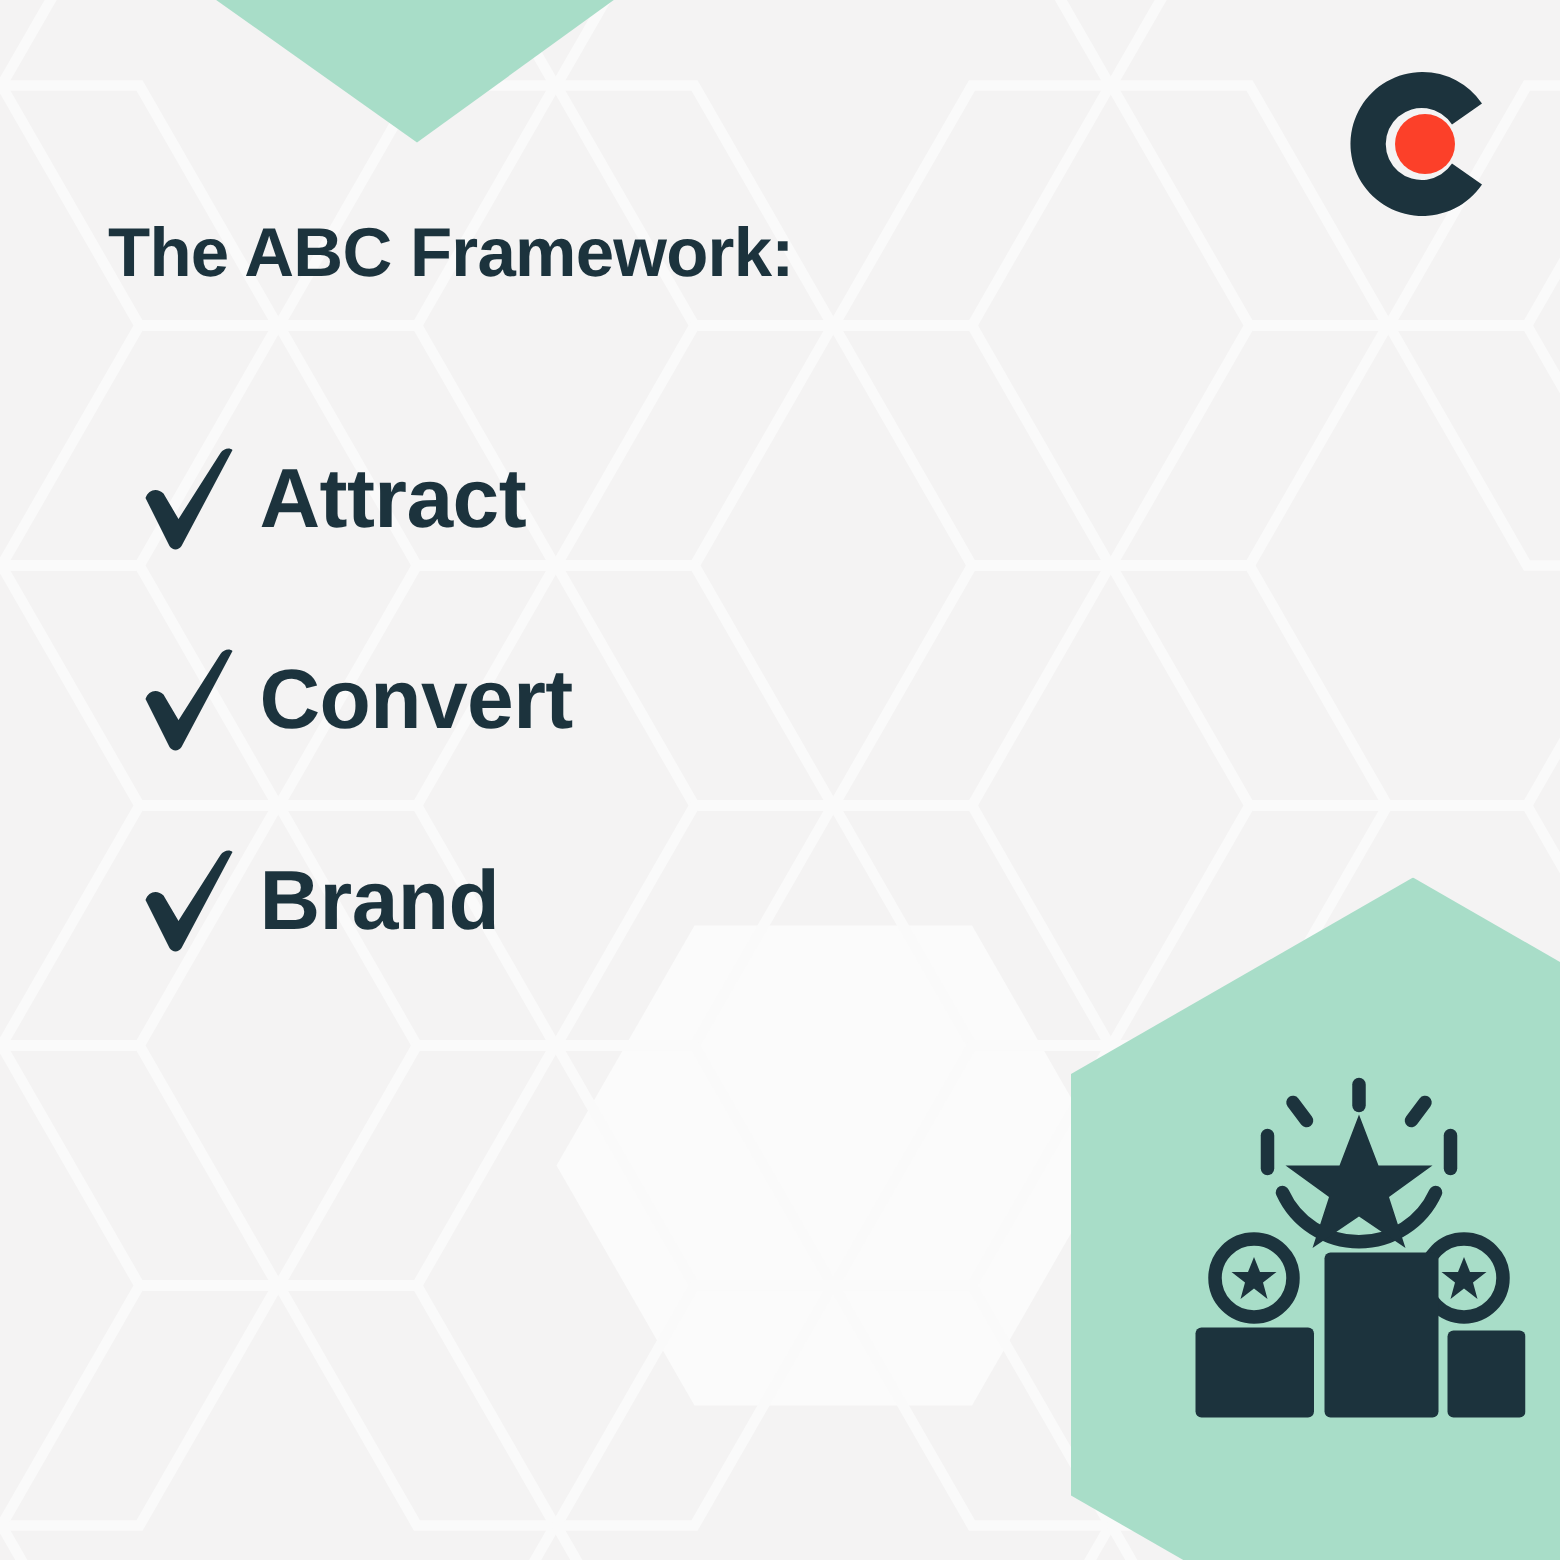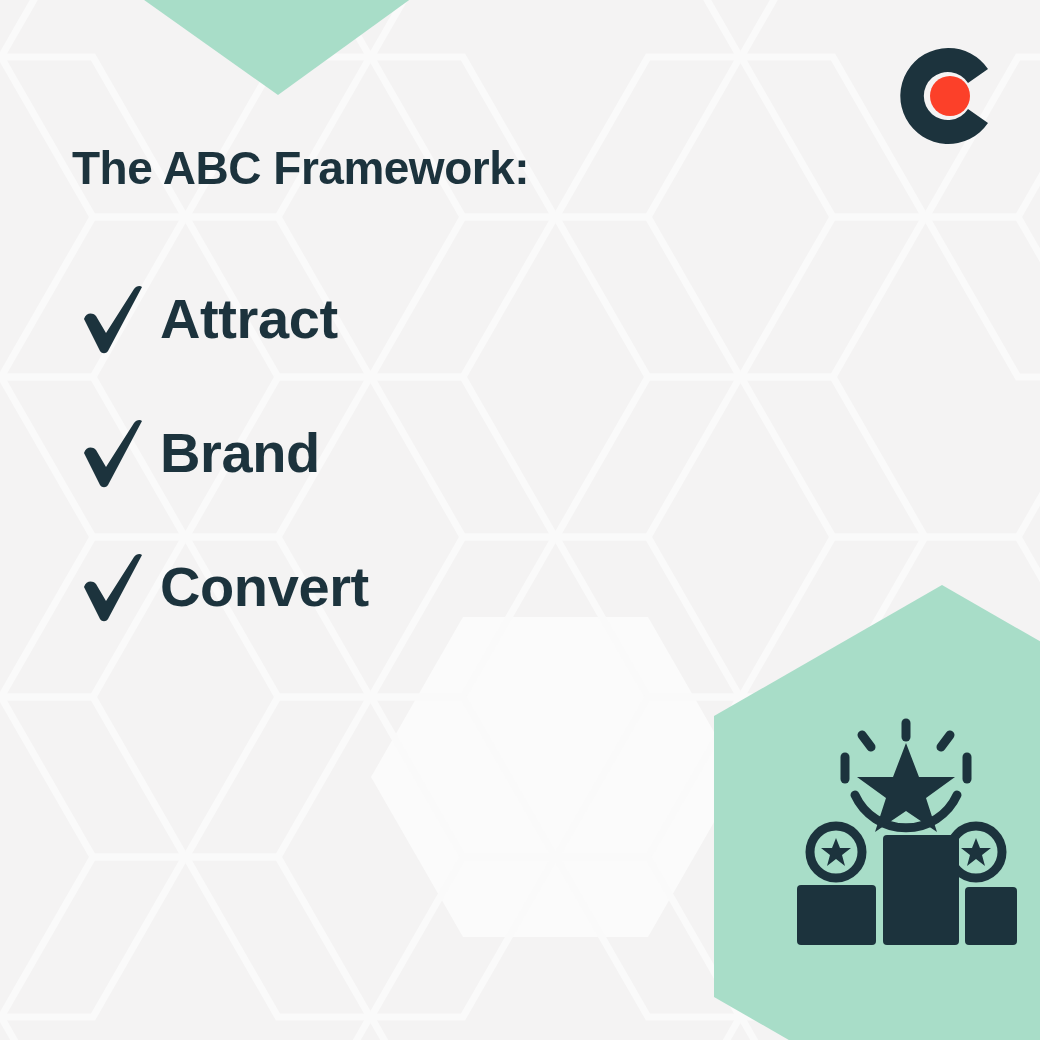--- a/index.html
+++ b/index.html
@@ -47,21 +47,21 @@
     color: #1c333d;
     line-height: 1.05;
     white-space: nowrap;
   }
 
   
   .checklist {
     position: absolute;
     left: 76px;
     top: 272px;
-    margin: 4px;
+    margin: 17px;
     padding: 0;
     list-style: none;
   }
   .check-item {
     display: flex;
     align-items: center;
     height: 86px;
     margin-bottom: 48px;
   }
   .check-item:last-child { margin-bottom: 0; }
@@ -164,28 +164,28 @@
       <svg class="check-icon" viewBox="0 0 66 72" aria-hidden="true">
         <path d="M4 36 C6 30 12 29 16 33 L26 50 L54 6 C56 3 60 2 62 4 L28 68 C26 71 22 71 20 68 Z" fill="#1c333d"></path>
       </svg>
       <span class="check-label">Attract</span>
     </li>
 
     <li class="check-item">
       <svg class="check-icon" viewBox="0 0 66 72" aria-hidden="true">
         <path d="M4 36 C6 30 12 29 16 33 L26 50 L54 6 C56 3 60 2 62 4 L28 68 C26 71 22 71 20 68 Z" fill="#1c333d"></path>
       </svg>
-      <span class="check-label">Brand</span>
+      <span class="check-label">Convert</span>
     </li>
 
     <li class="check-item">
       <svg class="check-icon" viewBox="0 0 66 72" aria-hidden="true">
         <path d="M4 36 C6 30 12 29 16 33 L26 50 L54 6 C56 3 60 2 62 4 L28 68 C26 71 22 71 20 68 Z" fill="#1c333d"></path>
       </svg>
-      <span class="check-label">Convert</span>
+      <span class="check-label">Brand</span>
     </li>
 
   </ul>
 
   <svg class="badge-hex" viewBox="0 0 470 543" aria-hidden="true">
     <polygon points="242,0 470,131 470,412 242,543 14,412 14,131" fill="#a8ddc8"></polygon>
   </svg>
 
   <svg class="podium-icon" viewBox="0 0 222 232" aria-hidden="true">
 

